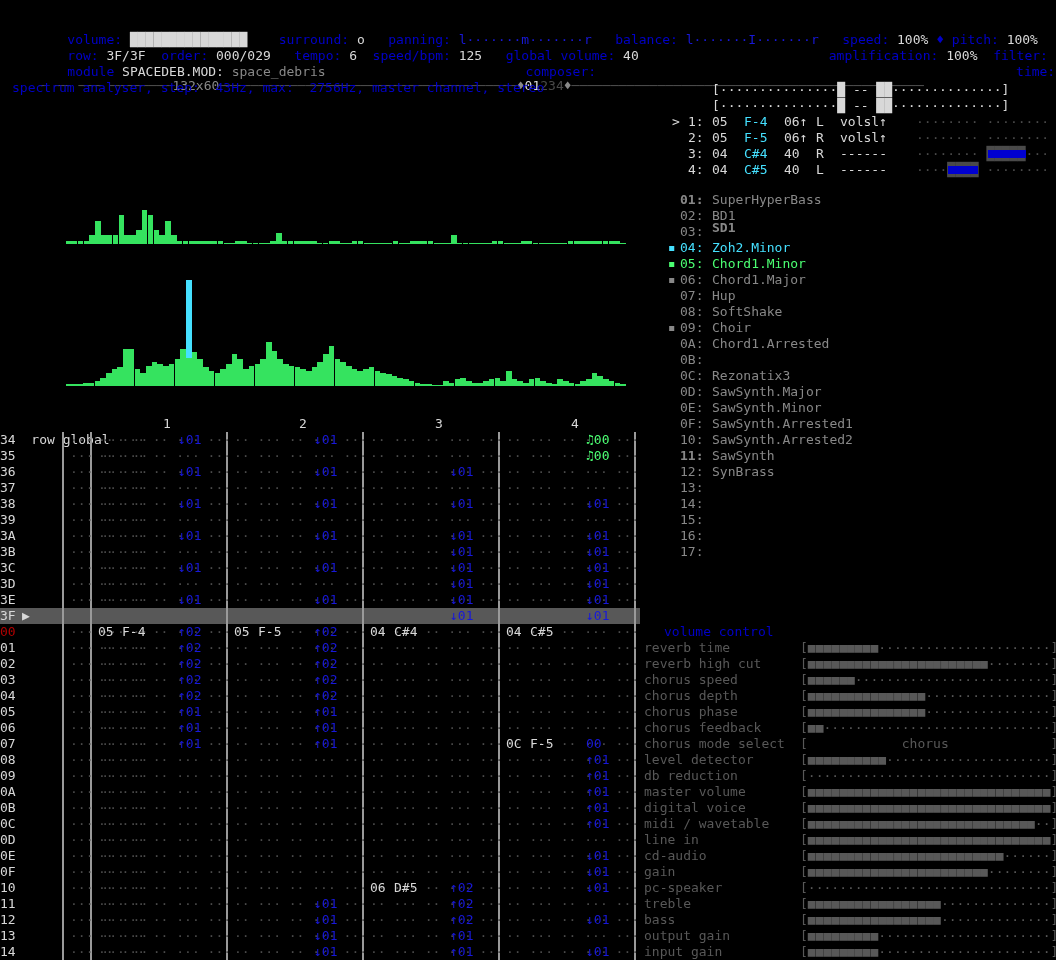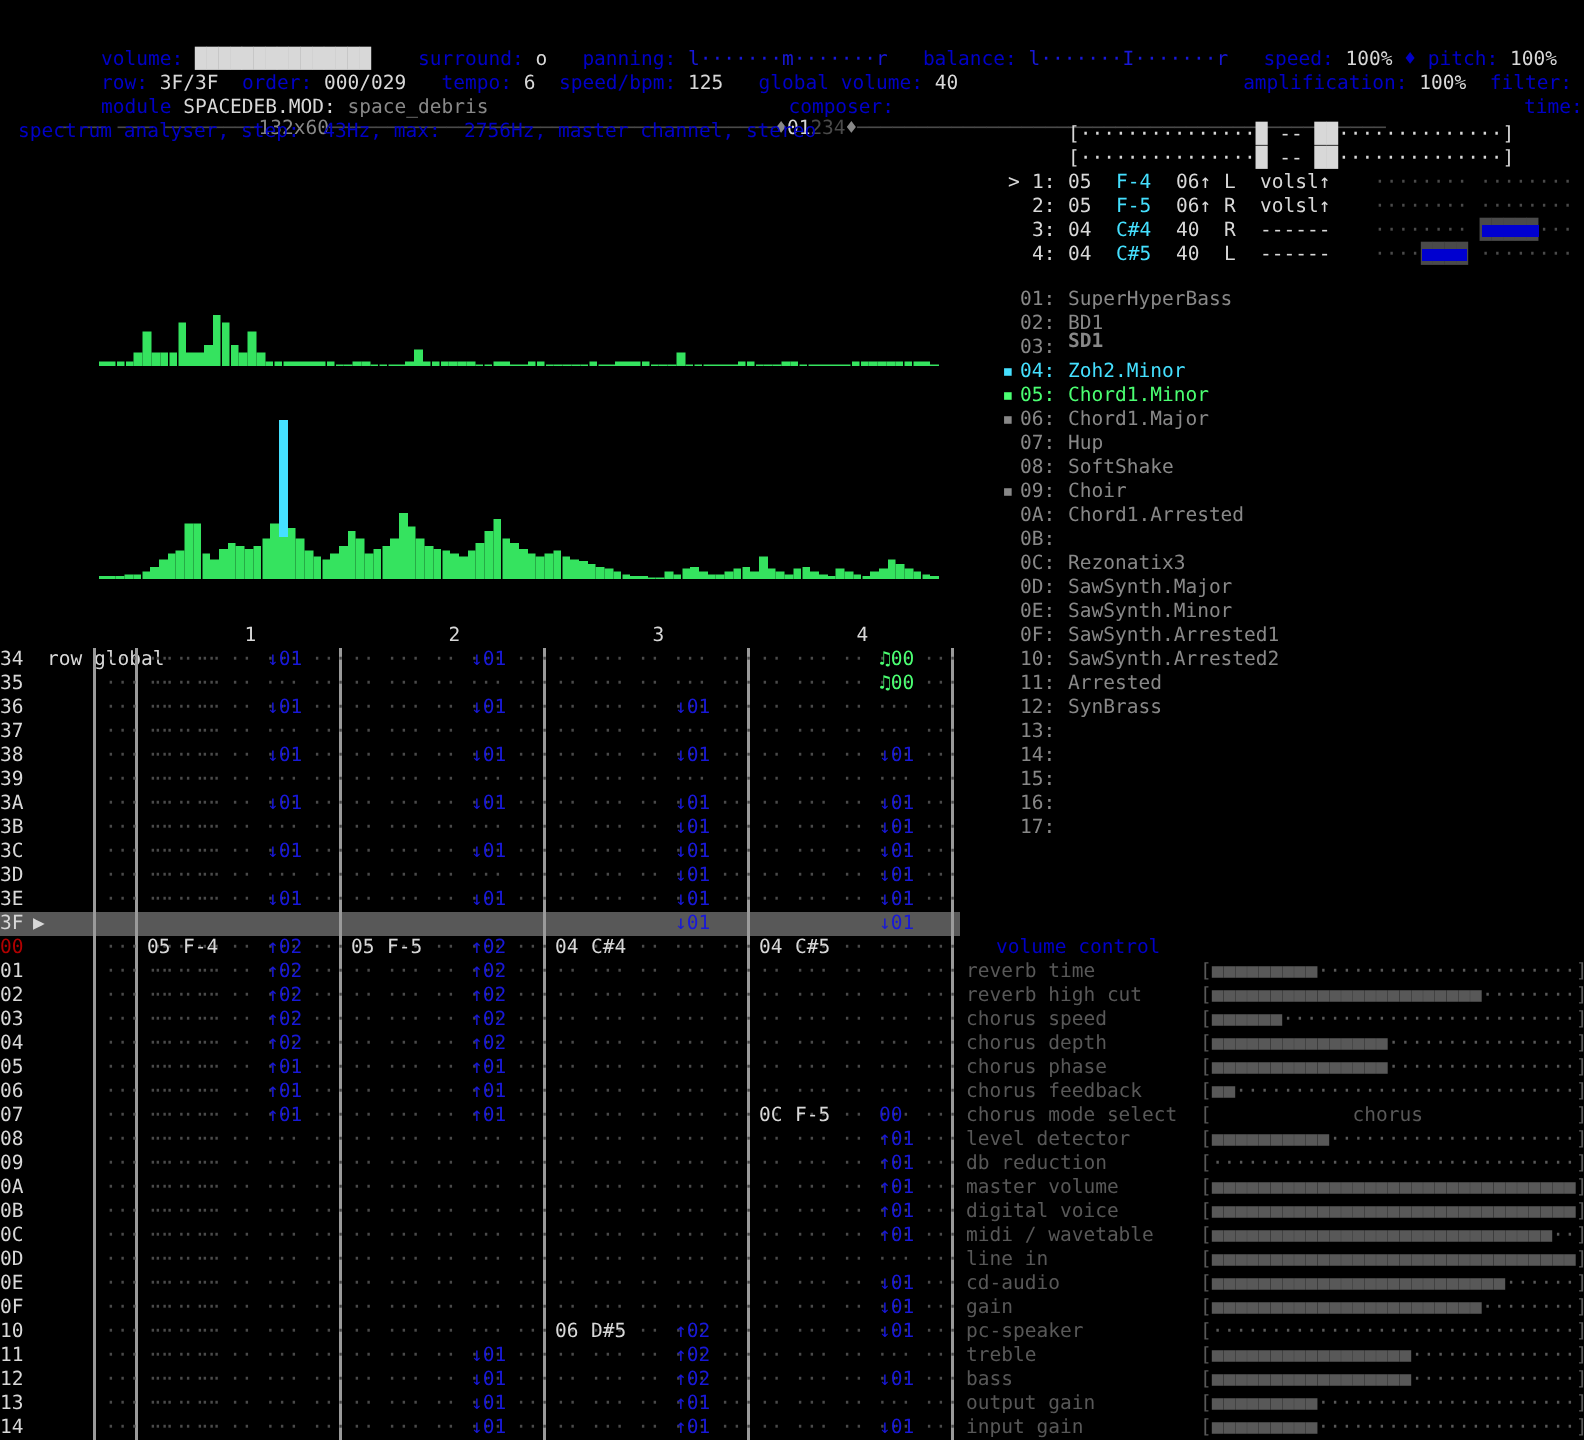--- a/index.html
+++ b/index.html
@@ -361,21 +361,21 @@
       <div class="rp c-lcyan" style="left: 744px; top: 162px;">C#5</div>
       <div class="rp c-white" style="left: 784px; top: 162px;">40</div>
       <div class="rp c-white" style="left: 816px; top: 162px;">L</div>
       <div class="rp c-white" style="left: 840px; top: 162px;">------</div>
       <div class="rp c-dgray" style="left: 916px; top: 162px;">····████ ········</div>
     </div>
 
 
   <div id="instrument-list">
       <div class="rp c-gray" style="left: 668px; top: 192px;"> </div>
-      <div class="rp c-gray" style="left: 680px; top: 192px;">01:</div>
+      <div class="rp c-gray" style="left: 680px; top: 192px; font-weight: bold;">01:</div>
       <div class="rp c-gray" style="left: 712px; top: 192px;">SuperHyperBass</div>
       <div class="rp c-gray" style="left: 668px; top: 208px;"> </div>
       <div class="rp c-gray" style="left: 680px; top: 208px;">02:</div>
       <div class="rp c-gray" style="left: 712px; top: 208px;">BD1</div>
       <div class="rp c-gray" style="left: 668px; top: 224px;"> </div>
       <div class="rp c-gray" style="left: 680px; top: 224px;">03:</div>
       <div class="rp c-gray" style="left: 712px; top: 220px; font-weight: bold;">SD1</div>
       <div class="rp c-lcyan" style="left: 668px; top: 240px;">▪</div>
       <div class="rp c-lcyan" style="left: 680px; top: 240px;">04:</div>
       <div class="rp c-lcyan" style="left: 712px; top: 240px;">Zoh2.Minor</div>
@@ -409,22 +409,22 @@
       <div class="rp c-gray" style="left: 668px; top: 400px;"> </div>
       <div class="rp c-gray" style="left: 680px; top: 400px;">0E:</div>
       <div class="rp c-gray" style="left: 712px; top: 400px;">SawSynth.Minor</div>
       <div class="rp c-gray" style="left: 668px; top: 416px;"> </div>
       <div class="rp c-gray" style="left: 680px; top: 416px;">0F:</div>
       <div class="rp c-gray" style="left: 712px; top: 416px;">SawSynth.Arrested1</div>
       <div class="rp c-gray" style="left: 668px; top: 432px;"> </div>
       <div class="rp c-gray" style="left: 680px; top: 432px;">10:</div>
       <div class="rp c-gray" style="left: 712px; top: 432px;">SawSynth.Arrested2</div>
       <div class="rp c-gray" style="left: 668px; top: 448px;"> </div>
-      <div class="rp c-gray" style="left: 680px; top: 448px;">11:</div>
-      <div class="rp c-gray" style="left: 712px; top: 448px;">Arrested</div>
+      <div class="rp c-gray" style="left: 680px; top: 448px; font-weight: bold;">11:</div>
+      <div class="rp c-gray" style="left: 712px; top: 448px;">SawSynth</div>
       <div class="rp c-gray" style="left: 668px; top: 464px;"> </div>
       <div class="rp c-gray" style="left: 680px; top: 464px;">12:</div>
       <div class="rp c-gray" style="left: 712px; top: 464px;">SynBrass</div>
       <div class="rp c-gray" style="left: 668px; top: 480px;"> </div>
       <div class="rp c-gray" style="left: 680px; top: 480px;">13:</div>
       <div class="rp c-gray" style="left: 712px; top: 480px;"></div>
       <div class="rp c-gray" style="left: 668px; top: 496px;"> </div>
       <div class="rp c-gray" style="left: 680px; top: 496px;">14:</div>
       <div class="rp c-gray" style="left: 712px; top: 496px;"></div>
       <div class="rp c-gray" style="left: 668px; top: 512px;"> </div>

